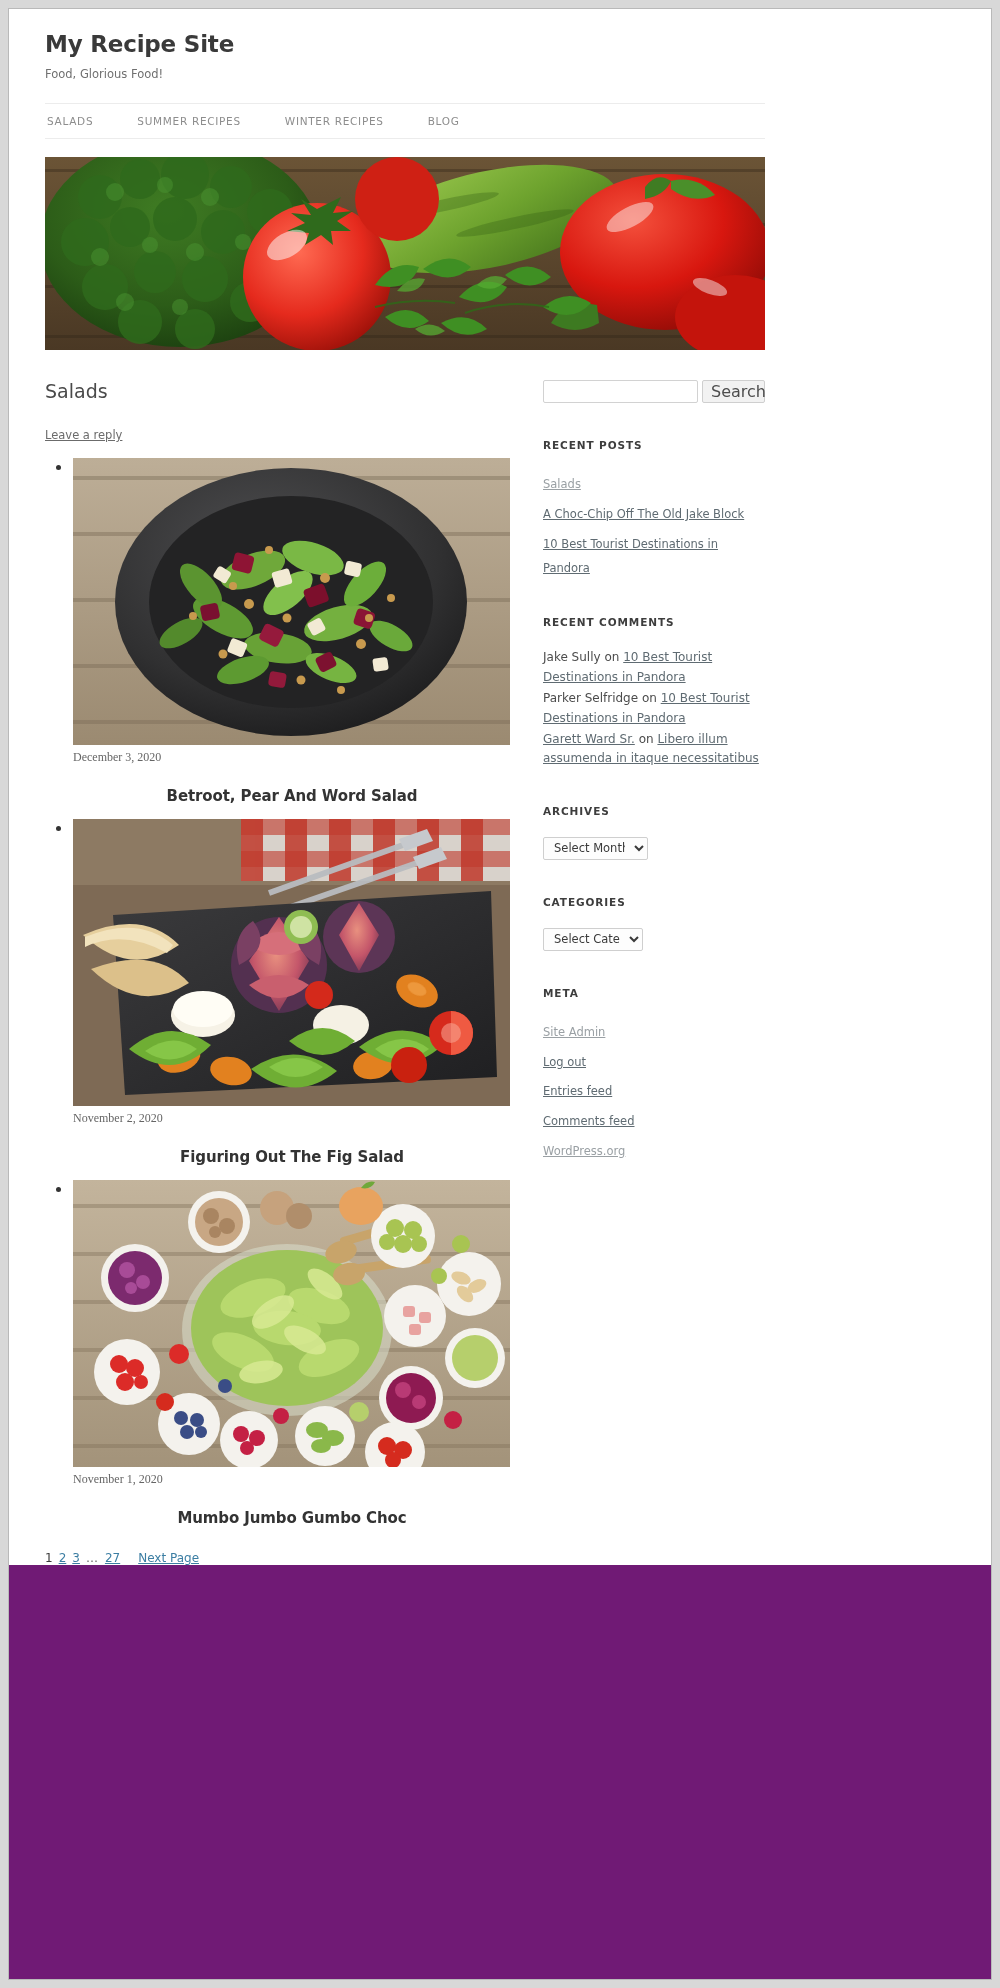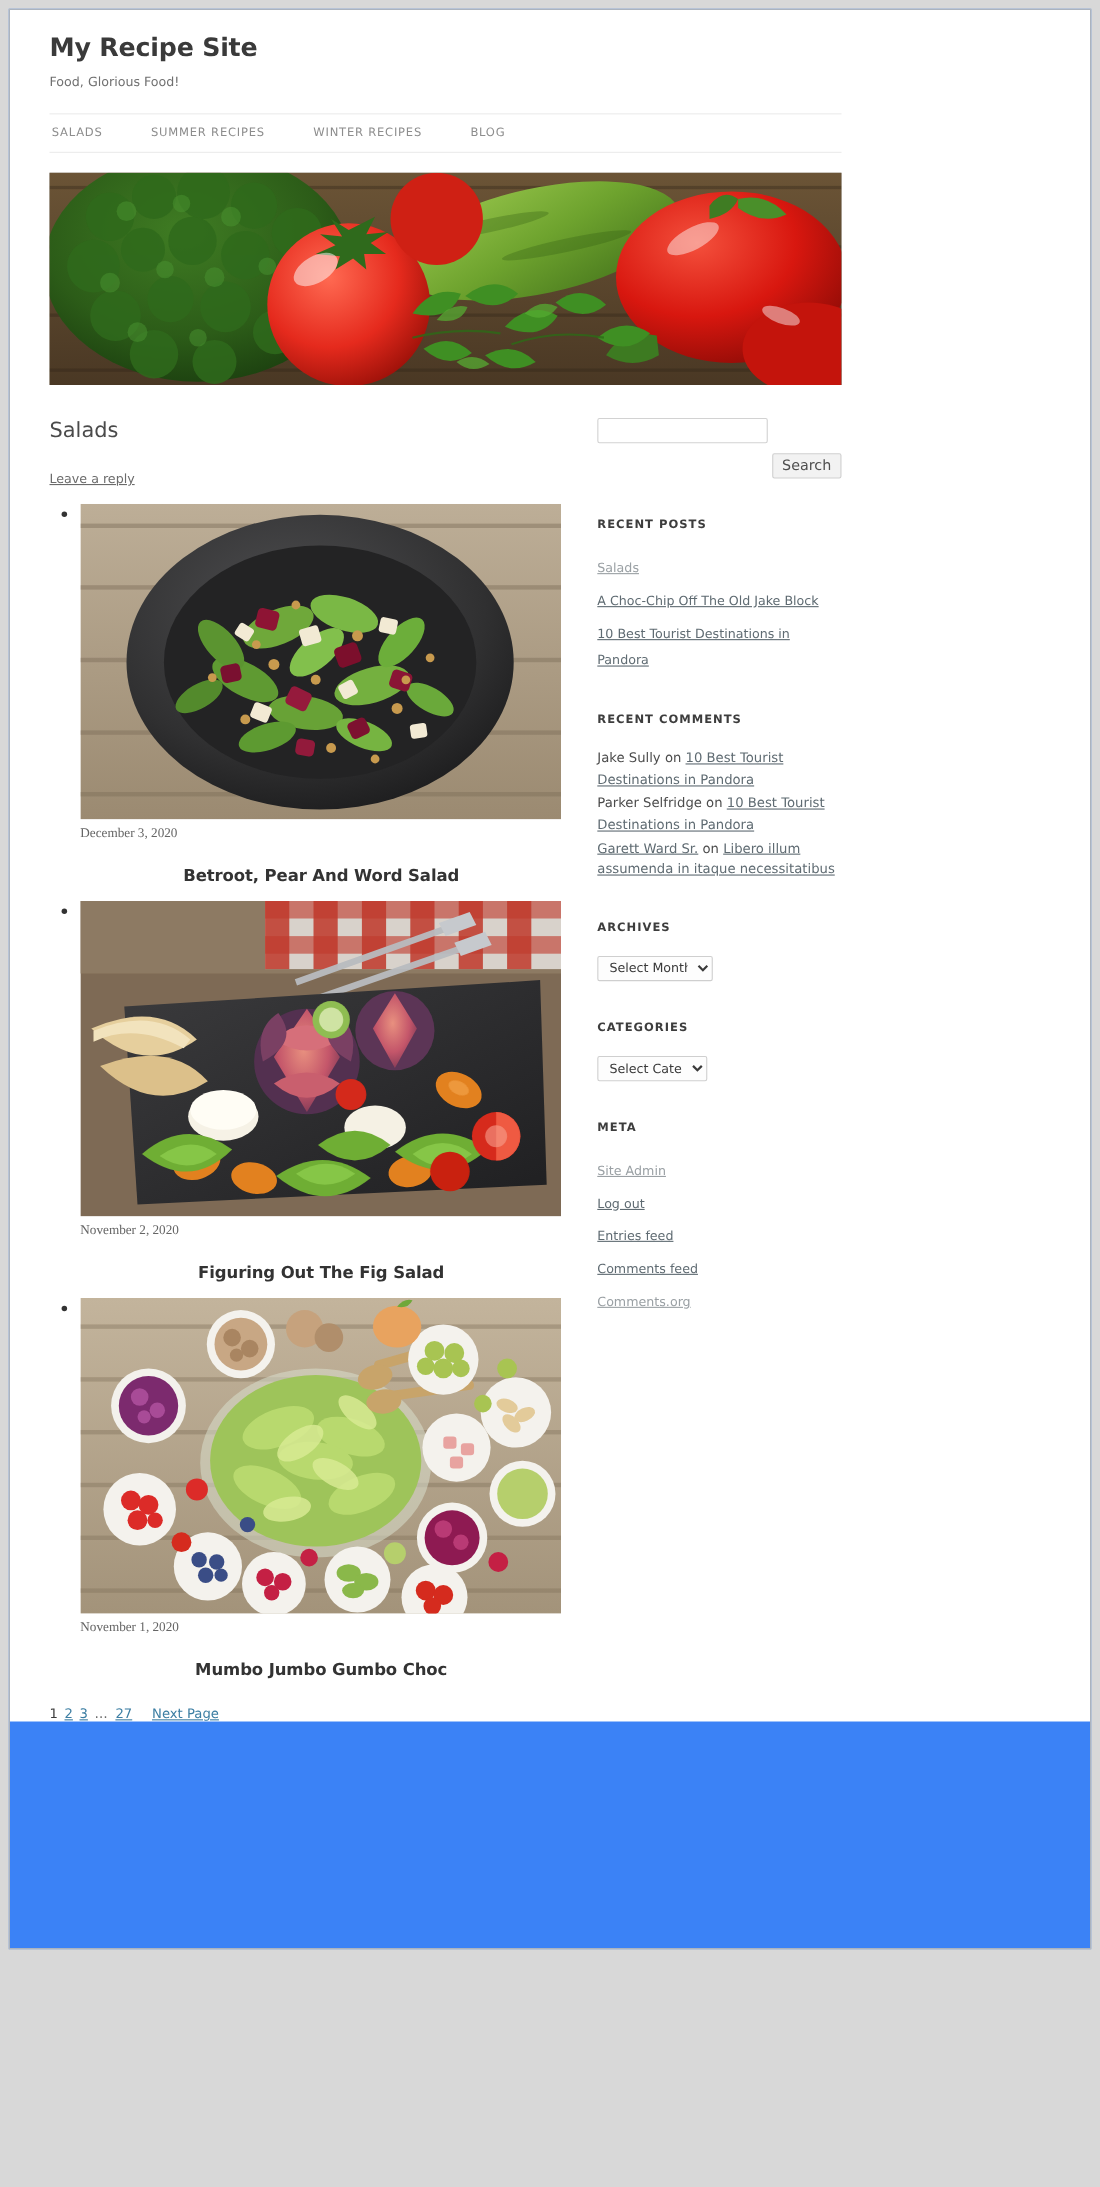--- a/index.html
+++ b/index.html
@@ -7,22 +7,22 @@
   body {
     width:1000px; height:1988px;
     background:#d8d8d8;
     font-family:"DejaVu Sans", sans-serif;
     color:#333;
     overflow:hidden;
   }
   .viewport {
     position:absolute;
     left:8px; top:8px;
-    width:984px; height:1764px;
-    background:#3b82f6;
+    width:984px; height:1972px;
+    background:#701a75;
     border:1px solid #b9b9b9;
     overflow:hidden;
   }
   .page {
     position:absolute;
     left:0; top:0;
     width:982px;
     background:#fff;
   }
   .wrap {
@@ -148,26 +148,25 @@
     padding:0 5px;
     color:#444;
     font-family:"DejaVu Sans", sans-serif;
   }
   .searchbtn {
     height:23px;
     min-width:48px;
     border:1px solid #cfcfcf;
     background:#f2f2f2;
     border-radius:2px;
-    font-size:13px;
+    font-size:16px;
     color:#4e4e4e;
     font-family:"DejaVu Sans", sans-serif;
     cursor:pointer;
     padding:0 8px;
-    margin-top:32px;
   }
   .widget { margin-top:36px; }
   .widget:first-child { margin-top:0; }
   .widget-title {
     font-size:10.5px;
     font-weight:bold;
     letter-spacing:0.9px;
     color:#3d3d3d;
     text-transform:uppercase;
     margin:0 0 20px 0;
@@ -768,21 +767,21 @@
           <li>
             <a class="wlink" href="#">Log out</a>
           </li>
           <li>
             <a class="wlink" href="#">Entries feed</a>
           </li>
           <li>
             <a class="wlink" href="#">Comments feed</a>
           </li>
           <li>
-            <a class="wlink muted" href="#">Comments.org</a>
+            <a class="wlink muted" href="#">WordPress.org</a>
           </li>
         </ul>
       </div>
 
     </aside>
   </div>
 </div>
 </div>
 </div>
 

